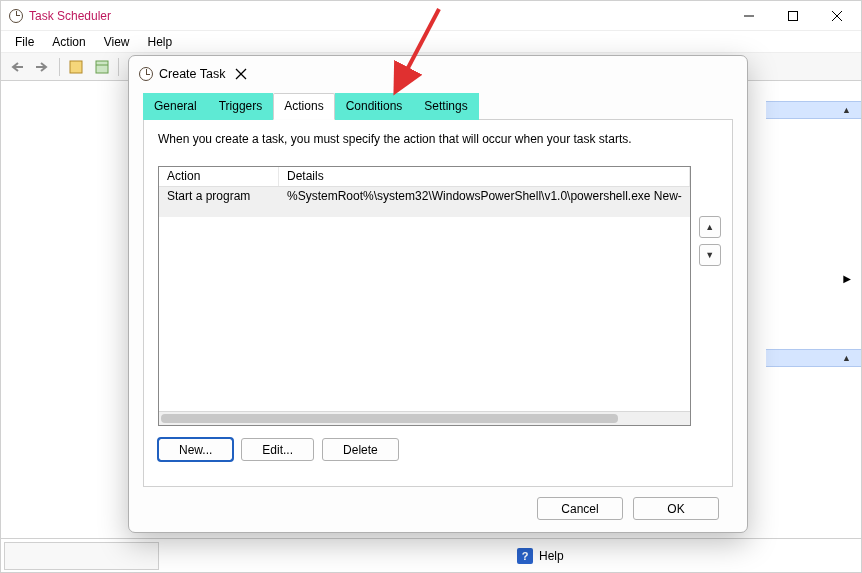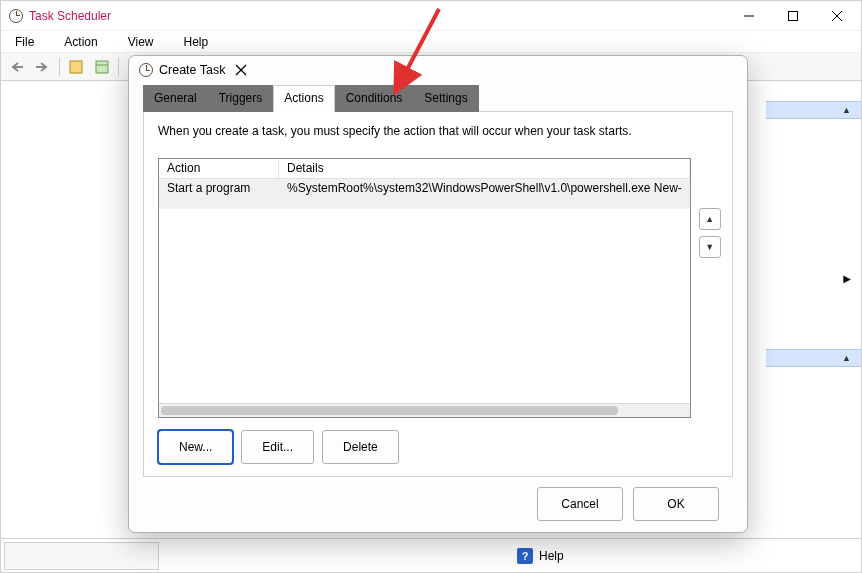--- a/index.html
+++ b/index.html
@@ -30,21 +30,21 @@
     background: #fff;
   }
   .clock-icon::before, .clock-icon::after {
     content: ""; position: absolute; background: #5a4a3a; left: 50%; bottom: 50%;
     transform-origin: bottom center;
   }
   .clock-icon::before { width: 1px; height: 5px; }
   .clock-icon::after  { width: 1px; height: 3.5px; transform: rotate(90deg); }
   
   .menubar {
-    height: 22px; display: flex; align-items: center; gap: 14px;
+    height: 22px; display: flex; align-items: center; gap: 2px;
     padding: 0 6px; font-size: 12px; border-bottom: 1px solid #eee;
   }
   .menu-item { padding: 2px 8px; }
   
   .toolbar {
     height: 28px; display: flex; align-items: center; gap: 2px;
     padding: 0 4px; border-bottom: 1px solid #d0d0d0;
     background: #f7f7f7;
   }
   .tool-btn {
@@ -120,21 +120,21 @@
   
   .dlg-body {
     flex:1; display:flex; flex-direction:column; padding: 0 14px 12px 14px;
   }
   .tabs {
     display:flex; font-size:12px; position:relative;
     border-bottom:1px solid #d0d0d0; 
   }
   .tab {
     padding: 5px 10px 6px 10px; border:1px solid transparent; border-bottom:none;
-    position:relative; top:1px; background:#737373;
+    position:relative; top:1px; background:#5eead4;
   }
   .tab.active {
     border:1px solid #d0d0d0; border-bottom:1px solid #fdfdfd;
     border-radius: 2px 2px 0 0; background:#fff;
   }
   
   .panel {
     border:1px solid #d0d0d0; border-top:none; flex:1;
     padding: 12px 14px; display:flex; flex-direction:column;
     background:#fff;
@@ -170,21 +170,21 @@
   
   .side-btns { display:flex; flex-direction:column; gap:6px; padding-top:50px; }
   .sq-btn {
     width:22px; height:22px; border:1px solid #b0b0b0; border-radius:3px;
     background:#fdfdfd; display:flex; align-items:center; justify-content:center;
     font-size:9px; color:#333;
   }
   
   .row-buttons { display:flex; gap:8px; margin-top:12px; }
   .btn {
-    height:34px; padding: 4px 20px; border:1px solid #b0b0b0; border-radius:3px;
+    height:23px; padding: 4px 20px; border:1px solid #b0b0b0; border-radius:3px;
     background:#fdfdfd; font-size:12px; display:flex; align-items:center; justify-content:center;
     min-width: 68px;
   }
   .btn.focused {
     outline: 2px solid #2060c0; outline-offset: -1px;
     border-color:#2060c0;
   }
   
   .dlg-footer {
     display:flex; justify-content:flex-end; gap:10px; padding: 10px 14px 0 0;

